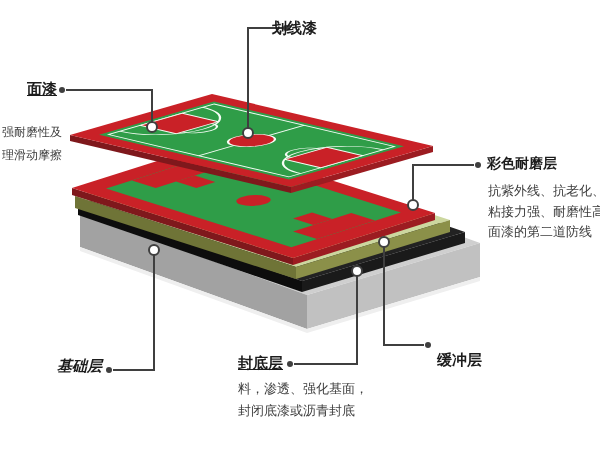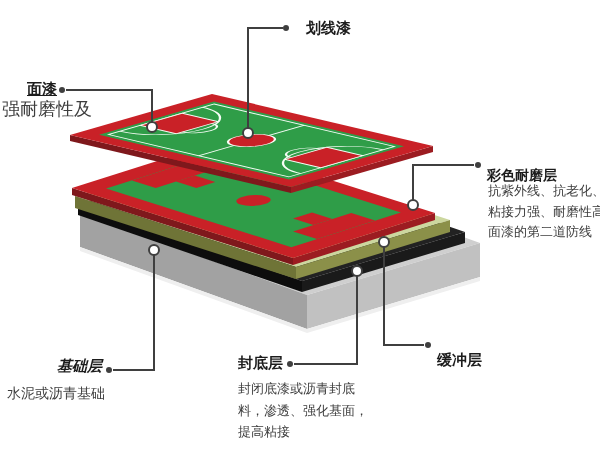--- a/index.html
+++ b/index.html
@@ -9,30 +9,30 @@
   }
   .stage svg{position:absolute;left:0;top:0;}
   .lbl{
     position:absolute;font-weight:700;font-size:15px;color:#1c1c1c;
     white-space:nowrap;line-height:1.1;
   }
   .desc{
     position:absolute;font-size:13px;color:#3d3d3d;white-space:nowrap;
   }
   .desc div{white-space:nowrap;}
-  #topcoat-desc{left:2px;top:98px;font-size:18px;line-height:23px;text-align:right;}
+  #topcoat-desc{left:2px;top:121px;font-size:12px;line-height:23px;text-align:right;}
   #wear-desc{left:488px;top:181px;font-size:13px;line-height:20.5px;}
   #seal-desc{left:238px;top:378px;font-size:13px;line-height:21.5px;}
   #base-desc{left:7px;top:385px;font-size:14px;}
   #buffer-desc{left:437px;top:362px;font-size:12.5px;}
-  #lbl-linepaint{left:306px;top:20px;}
+  #lbl-linepaint{left:272px;top:20px;}
   #lbl-topcoat{left:27px;top:81px;text-decoration:underline;}
-  #lbl-wear{left:487px;top:156px;font-size:14px;margin-top:12px;}
+  #lbl-wear{left:487px;top:156px;font-size:14px;}
   #lbl-base{left:57px;top:358px;font-style:italic;}
-  #lbl-seal{left:238px;top:355px;}
+  #lbl-seal{left:238px;top:355px;text-decoration:underline;}
   #lbl-buffer{left:437px;top:352px;}
 </style>
 </head>
 <body>
 
 <div class="stage">
 
 <svg width="600" height="450" viewBox="0 0 600 450">
 
   <g>
@@ -117,34 +117,33 @@
     <circle cx="290" cy="364" r="3"></circle>
     <circle cx="428" cy="345" r="3"></circle>
   </g>
 </svg>
 
   <div class="lbl" id="lbl-linepaint">划线漆</div>
 
   <div class="lbl" id="lbl-topcoat">面漆</div>
   <div class="desc" id="topcoat-desc">
     <div>强耐磨性及</div>
+    <div>理滑动摩擦</div>
   </div>
 
   <div class="lbl" id="lbl-wear">彩色耐磨层</div>
   <div class="desc" id="wear-desc">
     <div>抗紫外线、抗老化、</div>
     <div>粘接力强、耐磨性高</div>
     <div>面漆的第二道防线</div>
   </div>
 
   <div class="lbl" id="lbl-base">基础层</div>
-  <div class="desc" id="base-desc">水泥或沥青基础</div>
 
   <div class="lbl" id="lbl-seal">封底层</div>
   <div class="desc" id="seal-desc">
+    <div>料，渗透、强化基面，</div>
     <div>封闭底漆或沥青封底</div>
-    <div>料，渗透、强化基面，</div>
-    <div>提高粘接</div>
   </div>
 
   <div class="lbl" id="lbl-buffer">缓冲层</div>
 
 </div>
 
 </body></html>

